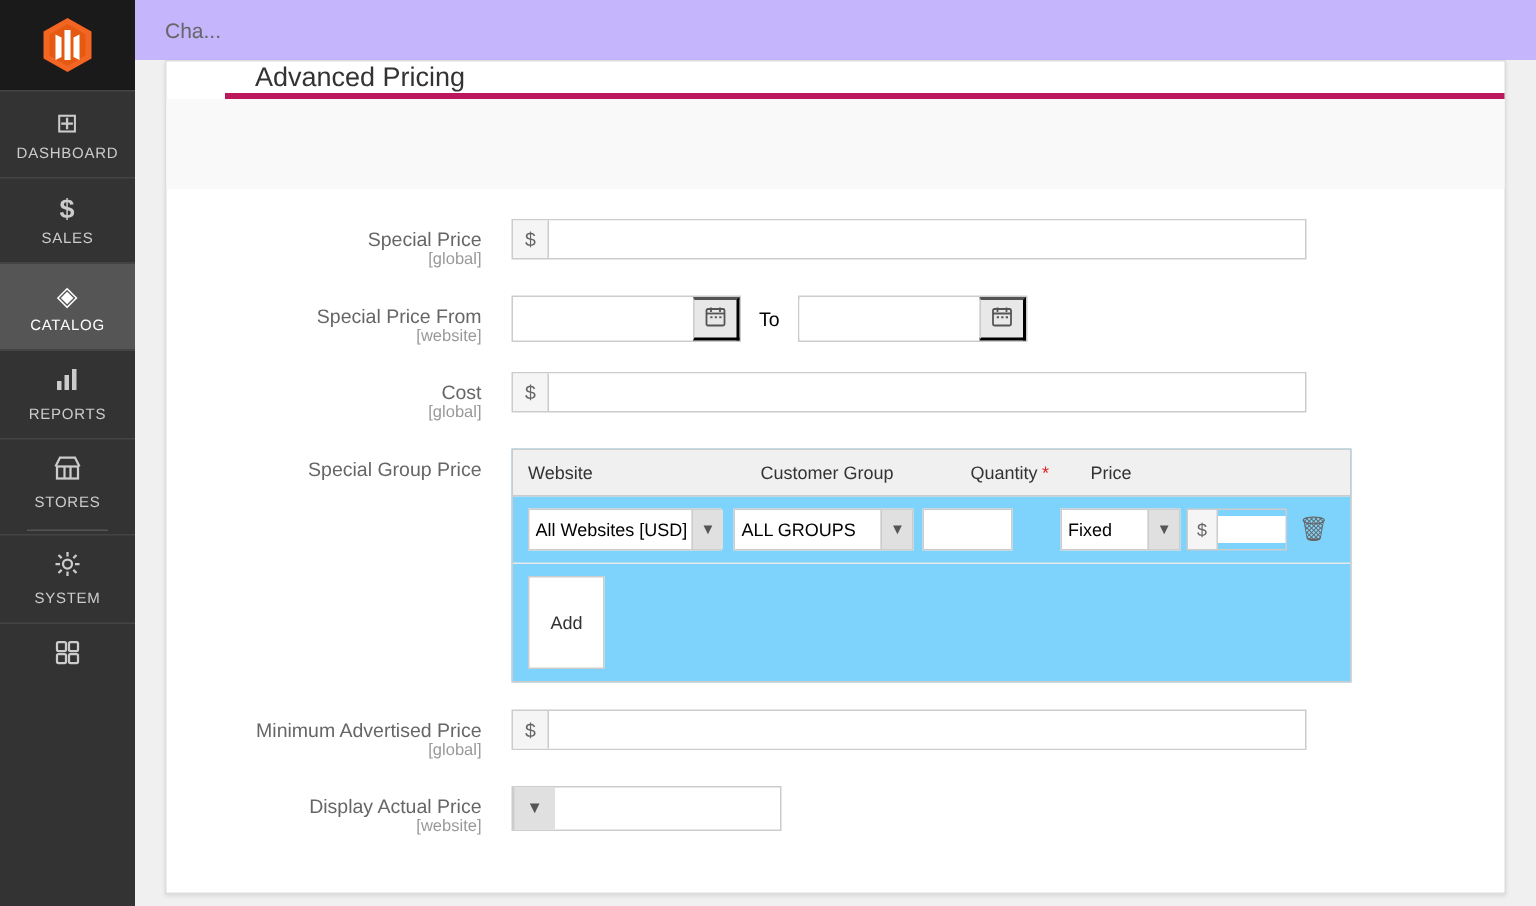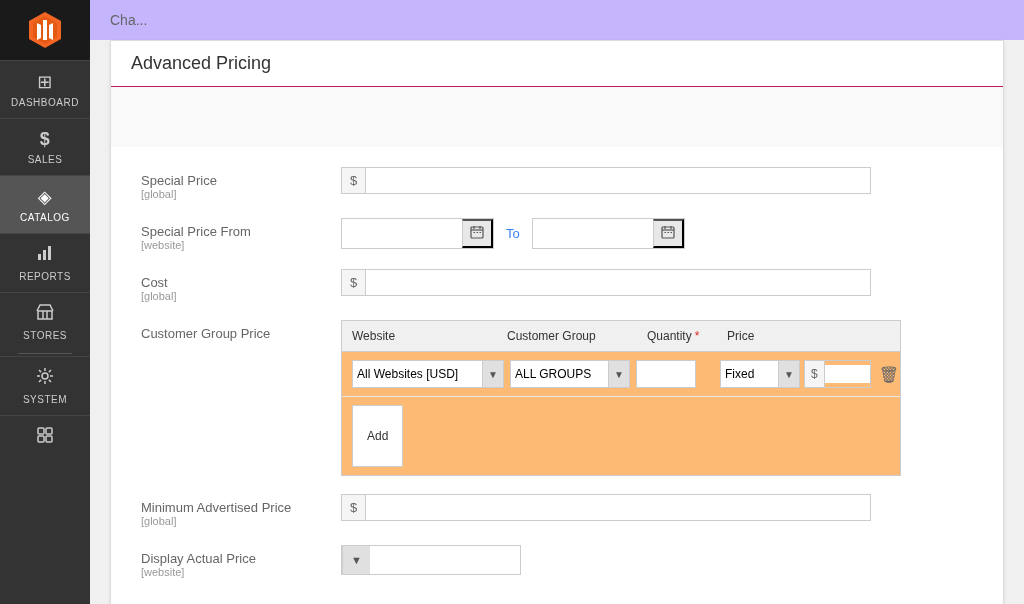--- a/index.html
+++ b/index.html
@@ -64,41 +64,42 @@
     .panel {
       background: #fff;
       margin: 0 20px 20px 20px;
       border: 1px solid #ddd;
       box-shadow: 0 1px 3px rgba(0,0,0,0.1);
     }
     .panel-title {
       font-size: 18px;
       font-weight: 400;
       color: #333;
-      padding: 12px 20px;
-      border-bottom: 1px solid #be185d;
+      padding: 0 20px;
+      border-bottom: 4px solid #be185d;
+      margin-left: 39px;
     }
     .panel-body {
       padding: 20px;
       background: #f9f9f9;
       min-height: 60px;
     }
     .panel-form {
       padding: 20px 30px;
     }
 
     
     .form-row {
       display: flex;
       align-items: flex-start;
       margin-bottom: 18px;
     }
     .form-label {
       width: 200px;
-      text-align: left;
+      text-align: right;
       padding-right: 20px;
       padding-top: 6px;
       color: #666;
       font-size: 13px;
       flex-shrink: 0;
     }
     .form-label .sub-label {
       display: block;
       font-size: 11px;
       color: #999;
@@ -151,29 +152,29 @@
     }
     .date-icon-btn {
       padding: 4px 7px;
       background: #e8e8e8;
       border-left: 1px solid #ccc;
       cursor: pointer;
       font-size: 14px;
       color: #555;
     }
     .to-label {
-      color: #3b82f6;
+      color: #000000;
       font-size: 13px;
       padding: 0 4px;
     }
 
     
     .cgp-container {
       border: 1px solid #ccc;
-      background: #fdba74;
+      background: #7dd3fc;
       width: 100%;
       max-width: 560px;
     }
     .cgp-header {
       display: flex;
       background: #f0f0f0;
       padding: 8px 10px;
       font-size: 12px;
       color: #333;
       font-weight: 500;
@@ -453,36 +454,36 @@
         <div class="form-control">
           <div class="input-with-prefix">
             <span class="input-prefix">$</span>
             <input type="text" value="" style="">
           </div>
         </div>
       </div>
 
       <div class="form-row">
         <div class="form-label">
-          <span>Customer Group Price</span>
+          <span>Special Group Price</span>
         </div>
         <div class="form-control">
           <div class="cgp-container">
             <div class="cgp-header">
               <div class="cgp-col-website">Website</div>
               <div class="cgp-col-group">Customer Group</div>
               <div class="cgp-col-qty">
                 <span>Quantity</span>
                 <span class="required-star">*</span>
               </div>
               <div class="cgp-col-price">Price</div>
             </div>
             <div class="cgp-row">
               <div class="cgp-col-website">
-                <div class="select-wrap" style="width:152px;">
+                <div class="select-wrap" style="width:129px;">
                   <select>
                     <option>All Websites [USD]</option>
                   </select>
                   <span class="select-arrow">▼</span>
                 </div>
               </div>
               <div class="cgp-col-group">
                 <div class="select-wrap" style="width:120px;">
                   <select>
                     <option>ALL GROUPS</option>

